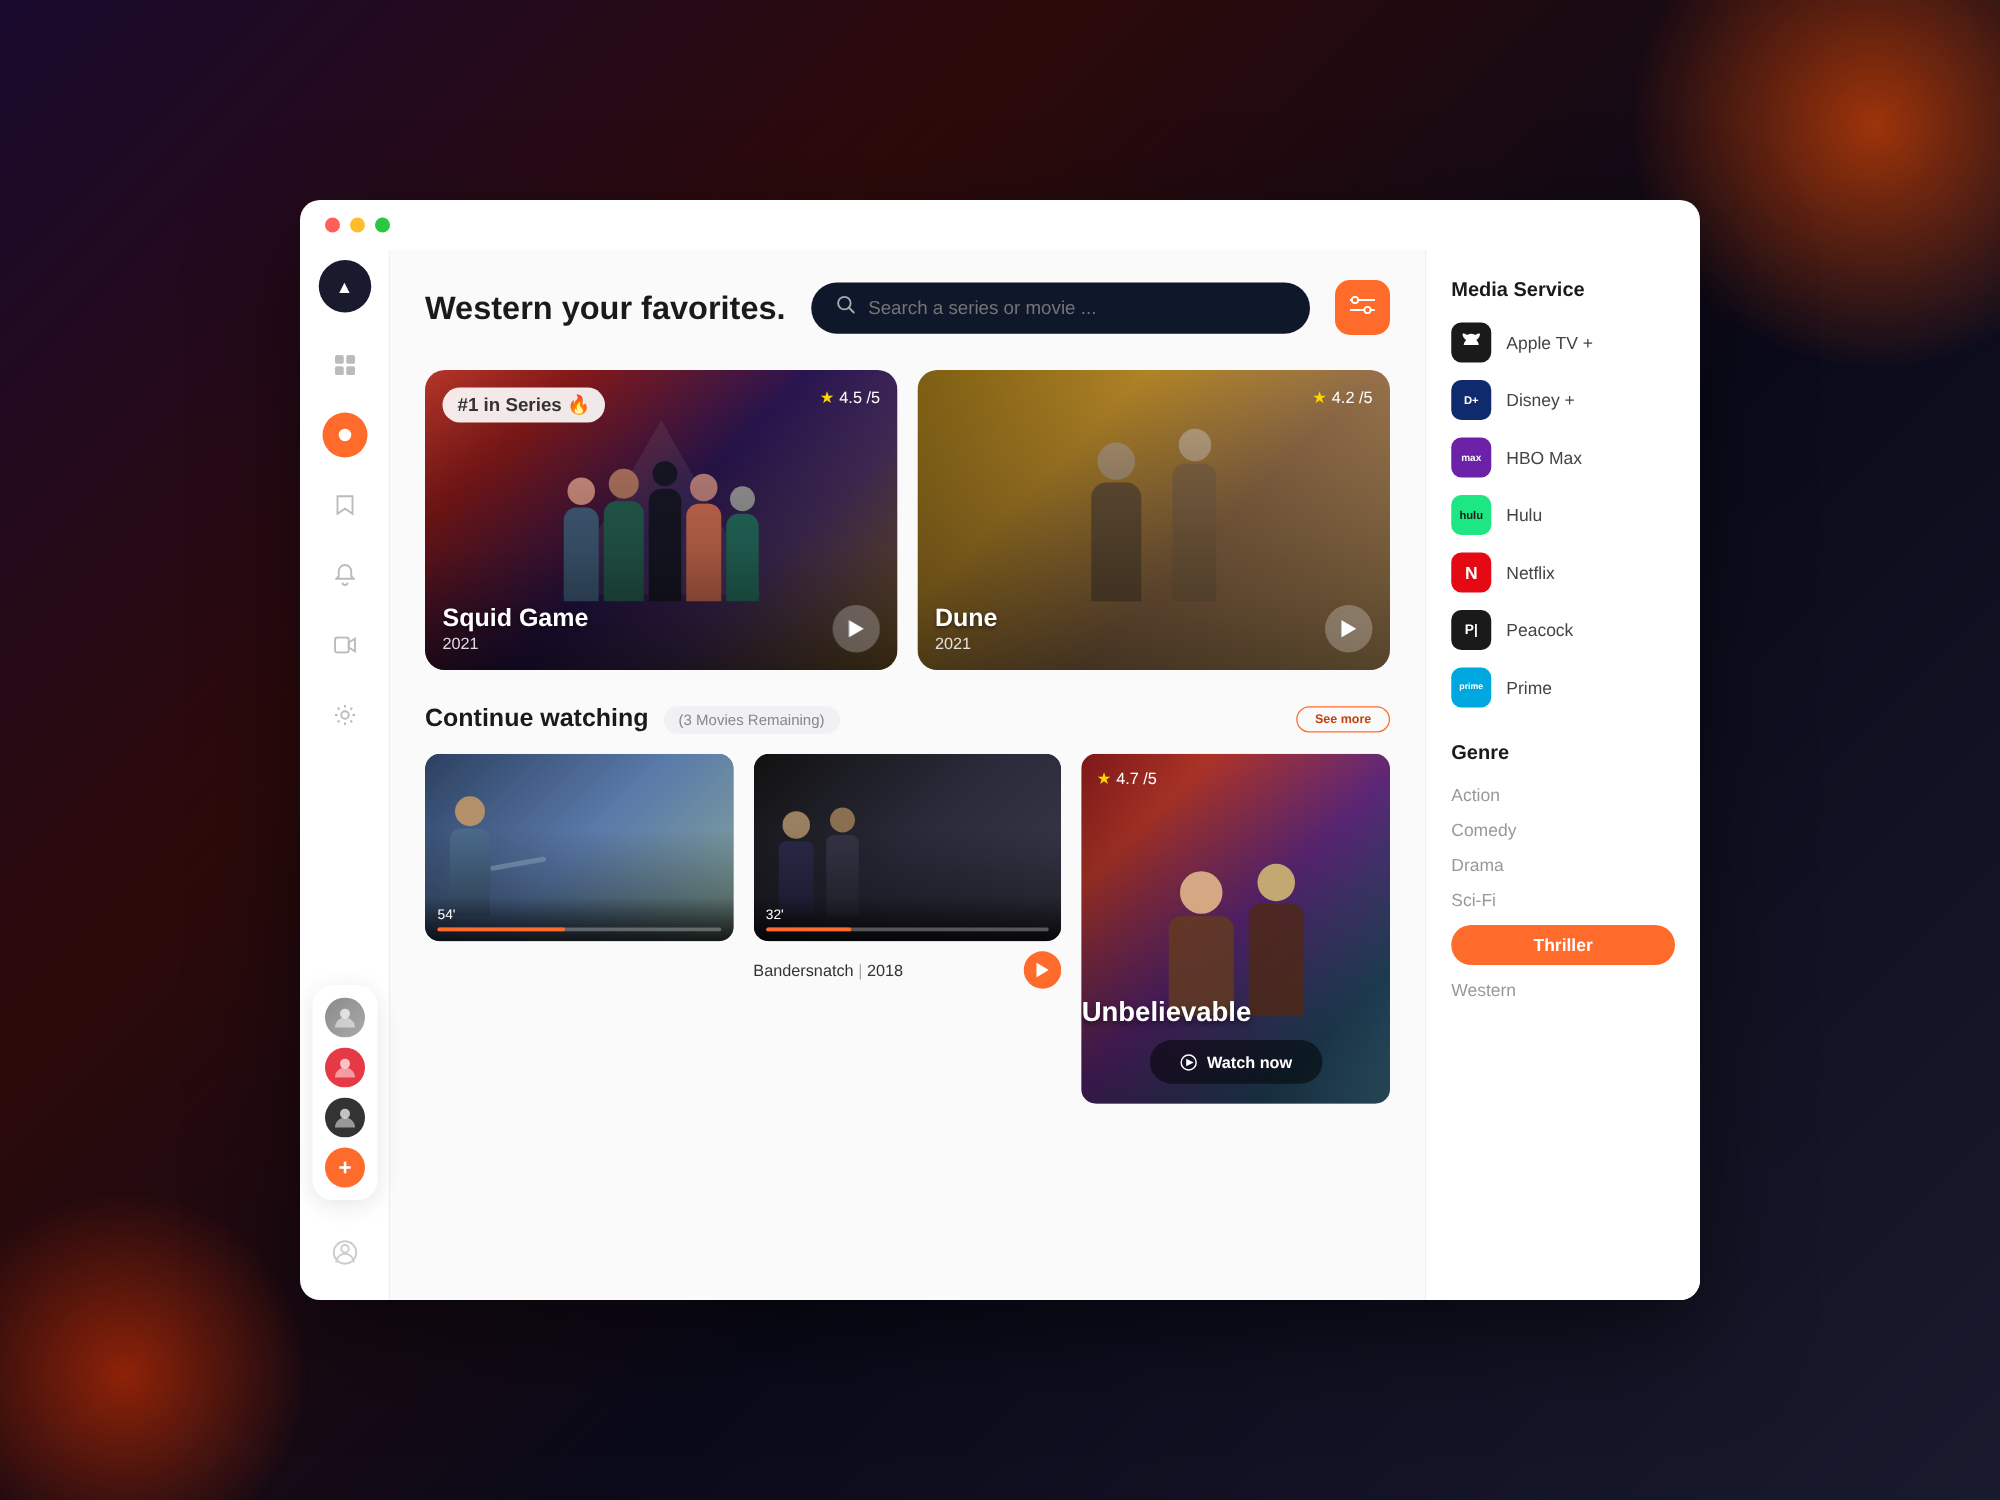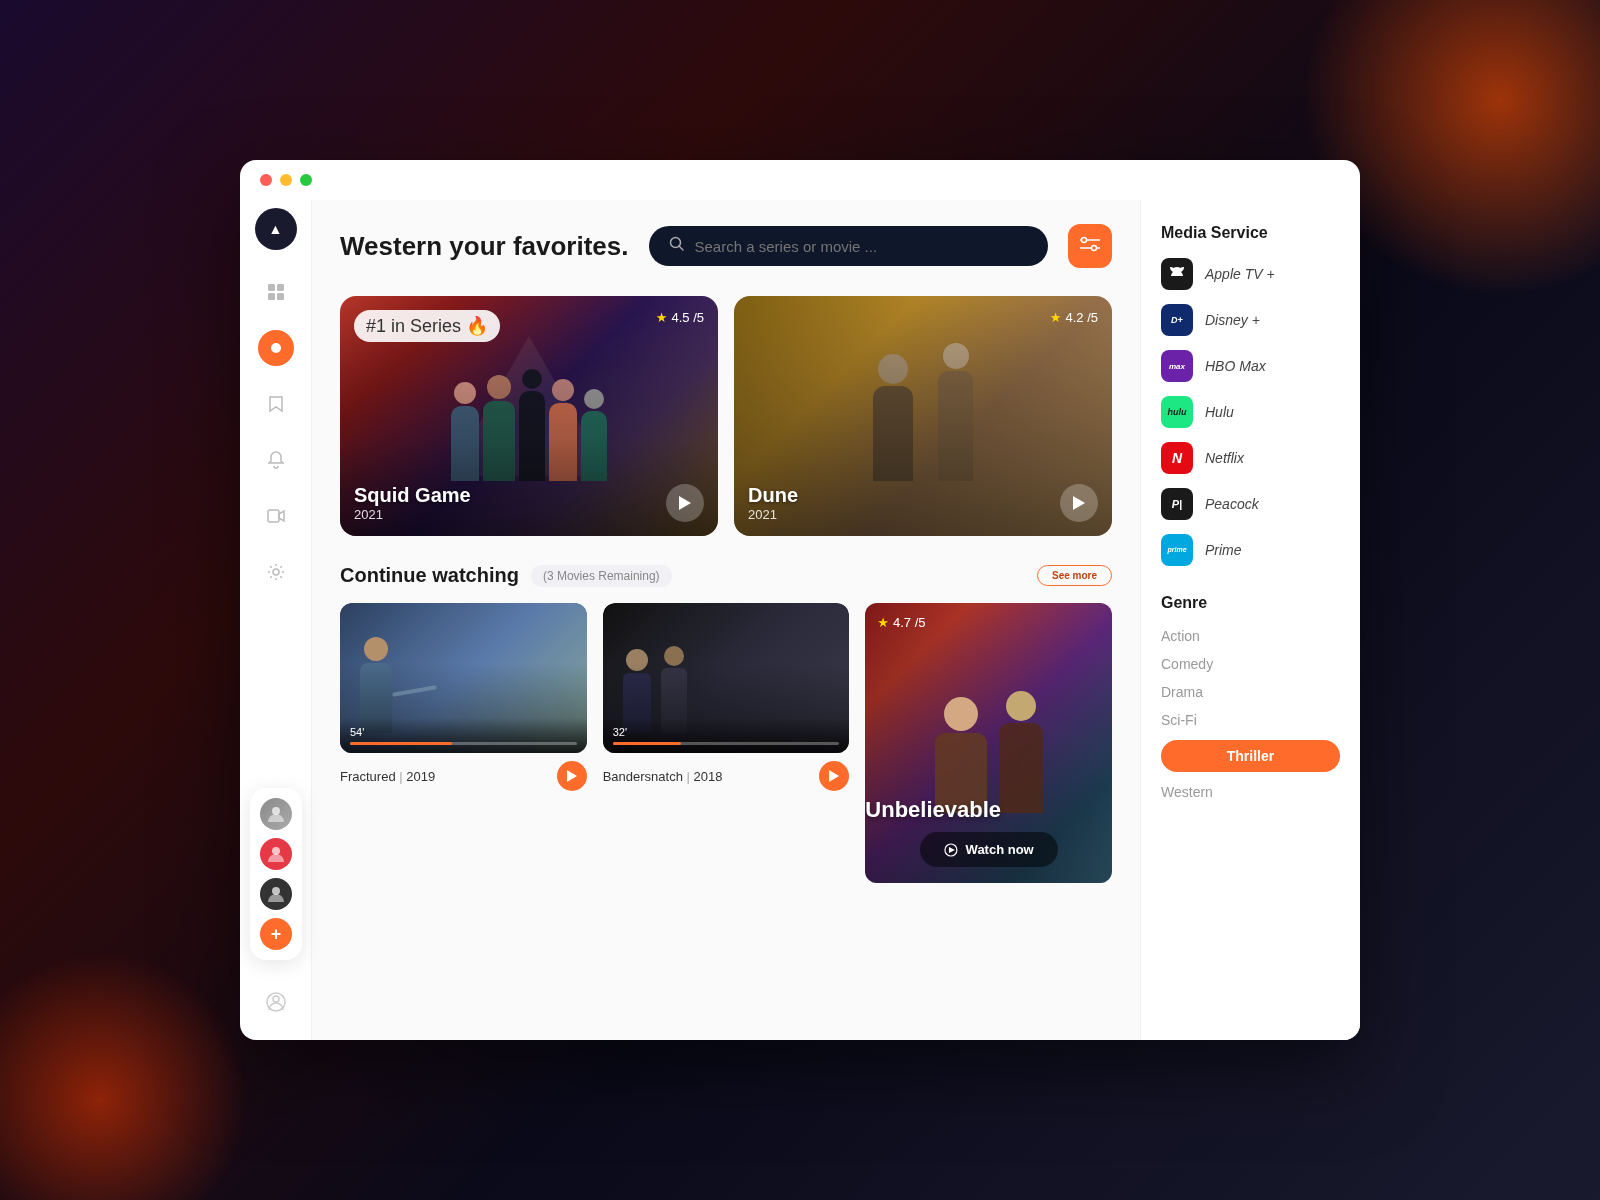--- a/index.html
+++ b/index.html
@@ -244,22 +244,22 @@
     .dune-bg {
       background: linear-gradient(135deg, #8B6914 0%, #c4922a 30%, #a67c52 60%, #d4a76a 100%);
     }
 
     .badge {
       position: absolute;
       top: 14px; left: 14px;
       background: rgba(255,255,255,0.9);
       border-radius: 20px;
       padding: 5px 12px;
-      font-size: 18px;
-      font-weight: 400;
+      font-size: 15px;
+      font-weight: 700;
       color: #333;
     }
 
     .rating {
       position: absolute;
       top: 14px; right: 14px;
       color: white;
       font-size: 13px;
       font-weight: 500;
       display: flex;
@@ -461,21 +461,20 @@
       flex-direction: column;
       gap: 14px;
       margin-bottom: 28px;
     }
 
     .service-item {
       display: flex;
       align-items: center;
       gap: 12px;
       cursor: pointer;
-      font-style: italic;
     }
 
     .service-icon {
       width: 32px; height: 32px;
       border-radius: 8px;
       display: flex; align-items: center; justify-content: center;
       font-size: 11px;
       font-weight: 700;
       color: white;
       flex-shrink: 0;
@@ -742,32 +741,20 @@
               </div>
               <div style="position:absolute;top:0;left:0;right:0;bottom:0;background:linear-gradient(to bottom,rgba(0,0,0,0) 40%,rgba(0,0,0,0.5) 100%);"></div>
             </div>
             <div class="progress-overlay">
               <div class="progress-time">54'</div>
               <div class="progress-bar">
                 <div class="progress-fill" style="width: 45%"></div>
               </div>
             </div>
           </div>
-          <div class="watch-info">
-            <span class="watch-title">
-              <span>Fractured</span>
-              <span style="color:#aaa"> | </span>
-              <span>2019</span>
-            </span>
-            <div class="watch-play">
-              <svg width="10" height="12" viewBox="0 0 10 12" fill="white">
-                  <path d="M0 0l10 6L0 12z"></path>
-                </svg>
-            </div>
-          </div>
         </div>
 
         <div class="watch-card">
           <div class="watch-thumb">
             <div style="width:100%;height:100%;background:linear-gradient(135deg,#111 0%,#2a2a3a 50%,#3a3a4a 100%);position:relative;">
               <div style="position:absolute;bottom:20px;left:20px;display:flex;align-items:flex-end;gap:10px;">
                 <div style="display:flex;flex-direction:column;align-items:center;">
                   <div style="width:22px;height:22px;border-radius:50%;background:#9a8060;"></div>
                   <div style="width:28px;height:60px;border-radius:6px 6px 0 0;background:#2a2a4a;margin-top:2px;"></div>
                 </div>

